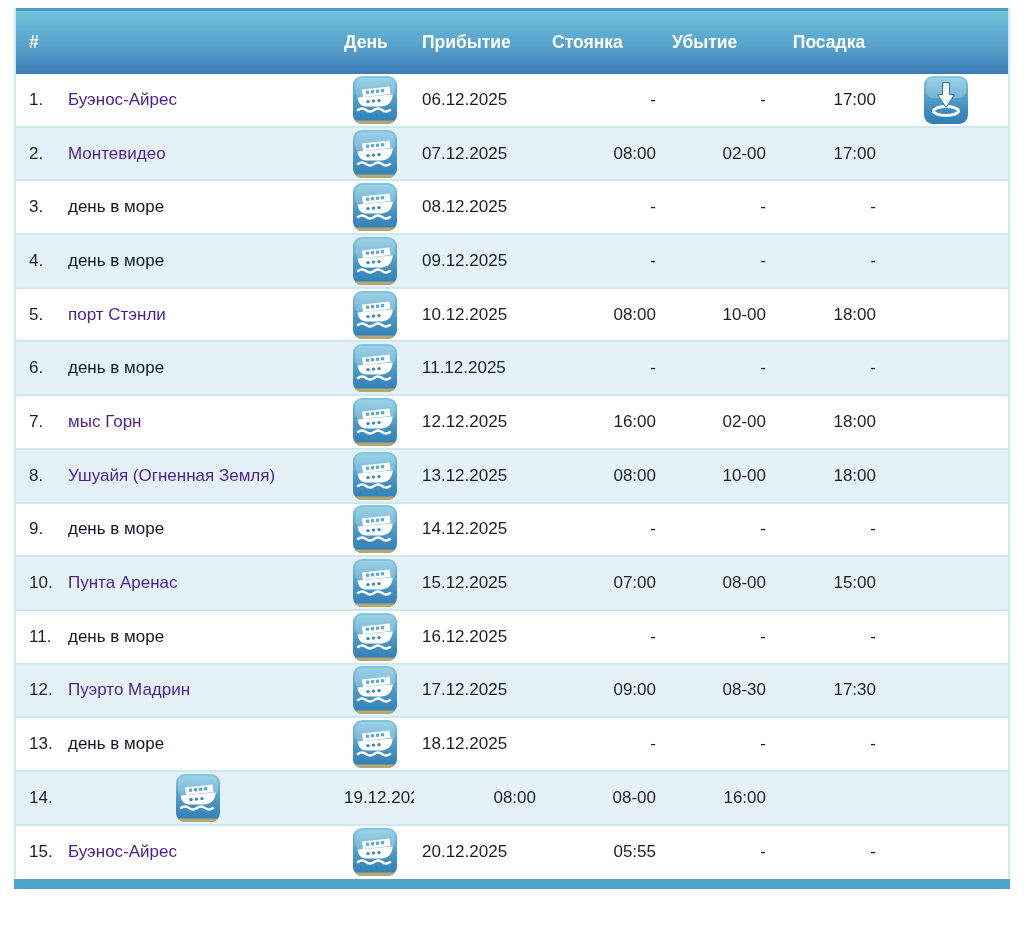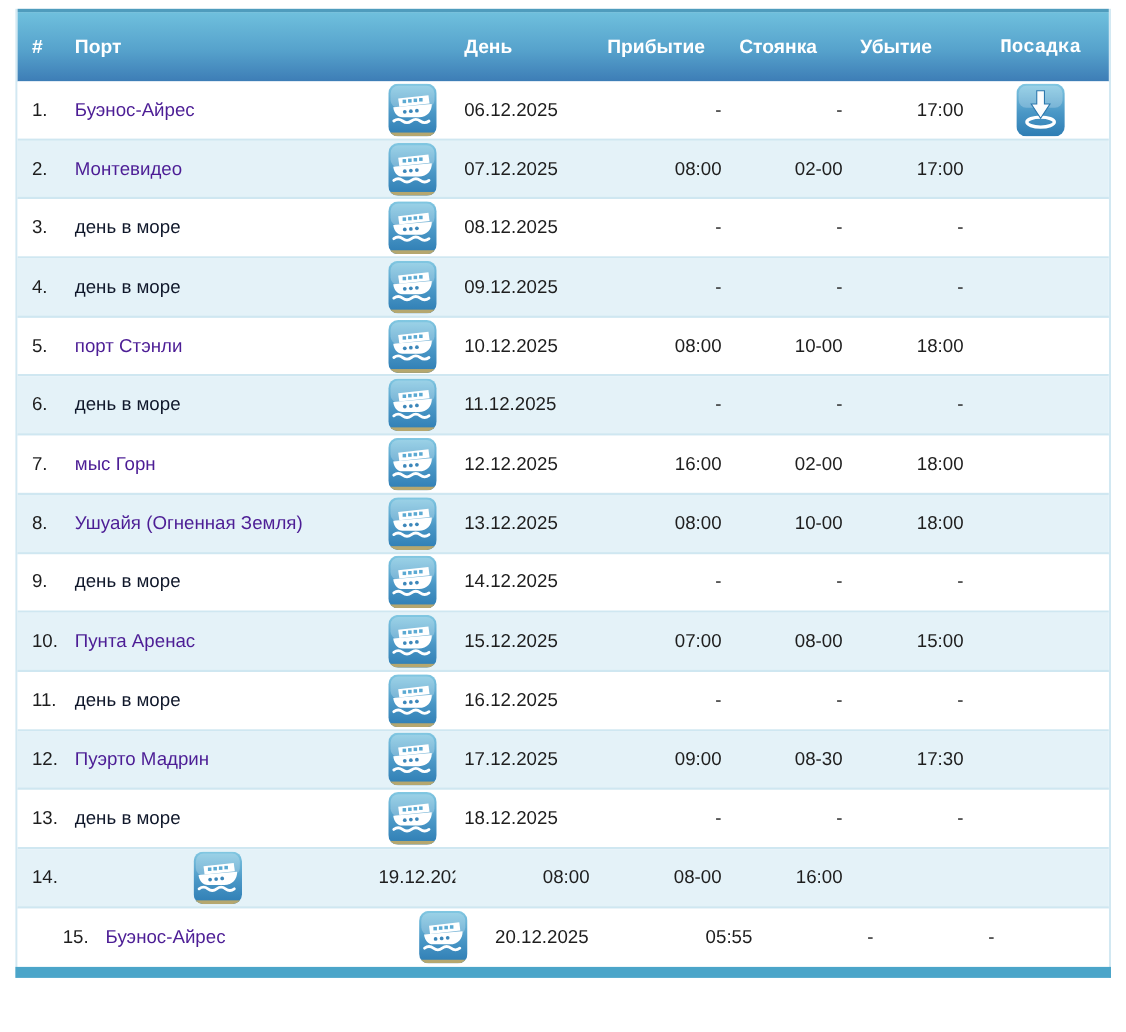--- a/index.html
+++ b/index.html
@@ -22,34 +22,34 @@
     height: 66px;
     border-top: 3px solid #4f9cbd;
     background: linear-gradient(180deg, #6fc0dd 0%, #56a2cc 55%, #3d7db6 100%);
     color: #ffffff;
     font-weight: bold;
     font-size: 17.5px;
   }
   .thead .hcell { padding: 0 8px; white-space: nowrap; }
   .thead .hcell.first { padding-left: 13px; }
   .thead .hcell.right { text-align: left; }
-  .thead .hcell.center { text-align: center; font-family: Liberation Mono, monospace; }
+  .thead .hcell.center { text-align: center; }
   
   .tbody .row {
     display: grid;
     grid-template-columns: 44px 276px 78px 130px 120px 110px 110px 1fr;
     align-items: center;
     height: 53.7px;
     border-bottom: 2px solid #cfe7f1;
     background: #ffffff;
     font-size: 17px;
     color: #1e1e1e;
   }
   .tbody .row.alt { background: #e4f2f8; }
-  .tbody .row:last-child { border-bottom: none; padding-left: 28px; }
+  .tbody .row:last-child { border-bottom: none; }
   .cell { padding: 0 8px; white-space: nowrap; overflow: hidden; }
   .cell.num { padding-left: 13px; }
   .cell.right { text-align: right; }
   .cell.center { text-align: center; display: flex; justify-content: center; align-items: center; padding: 0; }
   .port { color: #0f172a; text-decoration: none; }
   .port.link { color: #4c1d95; cursor: pointer; }
   .iconbox { display: inline-flex; }
   
   .footbar { height: 10px; background: #4ba5c9; width: 996px; margin-left: -2px; width: calc(100% + 4px); }
 </style>
@@ -88,21 +88,20 @@
       <rect x="2" y="2" width="40" height="20" rx="7" fill="#ffffff" opacity="0.22"></rect>
       <ellipse cx="22" cy="35" rx="12.5" ry="4.5" fill="none" stroke="#ffffff" stroke-width="3"></ellipse>
       <polygon points="18.5,6.5 25.5,6.5 25.5,18.5 30.5,18.5 22,31.5 13.5,18.5 18.5,18.5" fill="#ffffff" stroke="#2a76ac" stroke-width="1" opacity="0.98"></polygon>
     </g>
   </defs>
 </svg>
 
 <div class="itinerary">
   <div class="thead">
     <div class="hcell first">#</div>
-    <div class="hcell">Порт</div>
     <div class="hcell"></div>
     <div class="hcell">День</div>
     <div class="hcell right">Прибытие</div>
     <div class="hcell right">Стоянка</div>
     <div class="hcell right">Убытие</div>
     <div class="hcell center">Посадка</div>
   </div>
 
   <div class="tbody">
       <div class="row">

